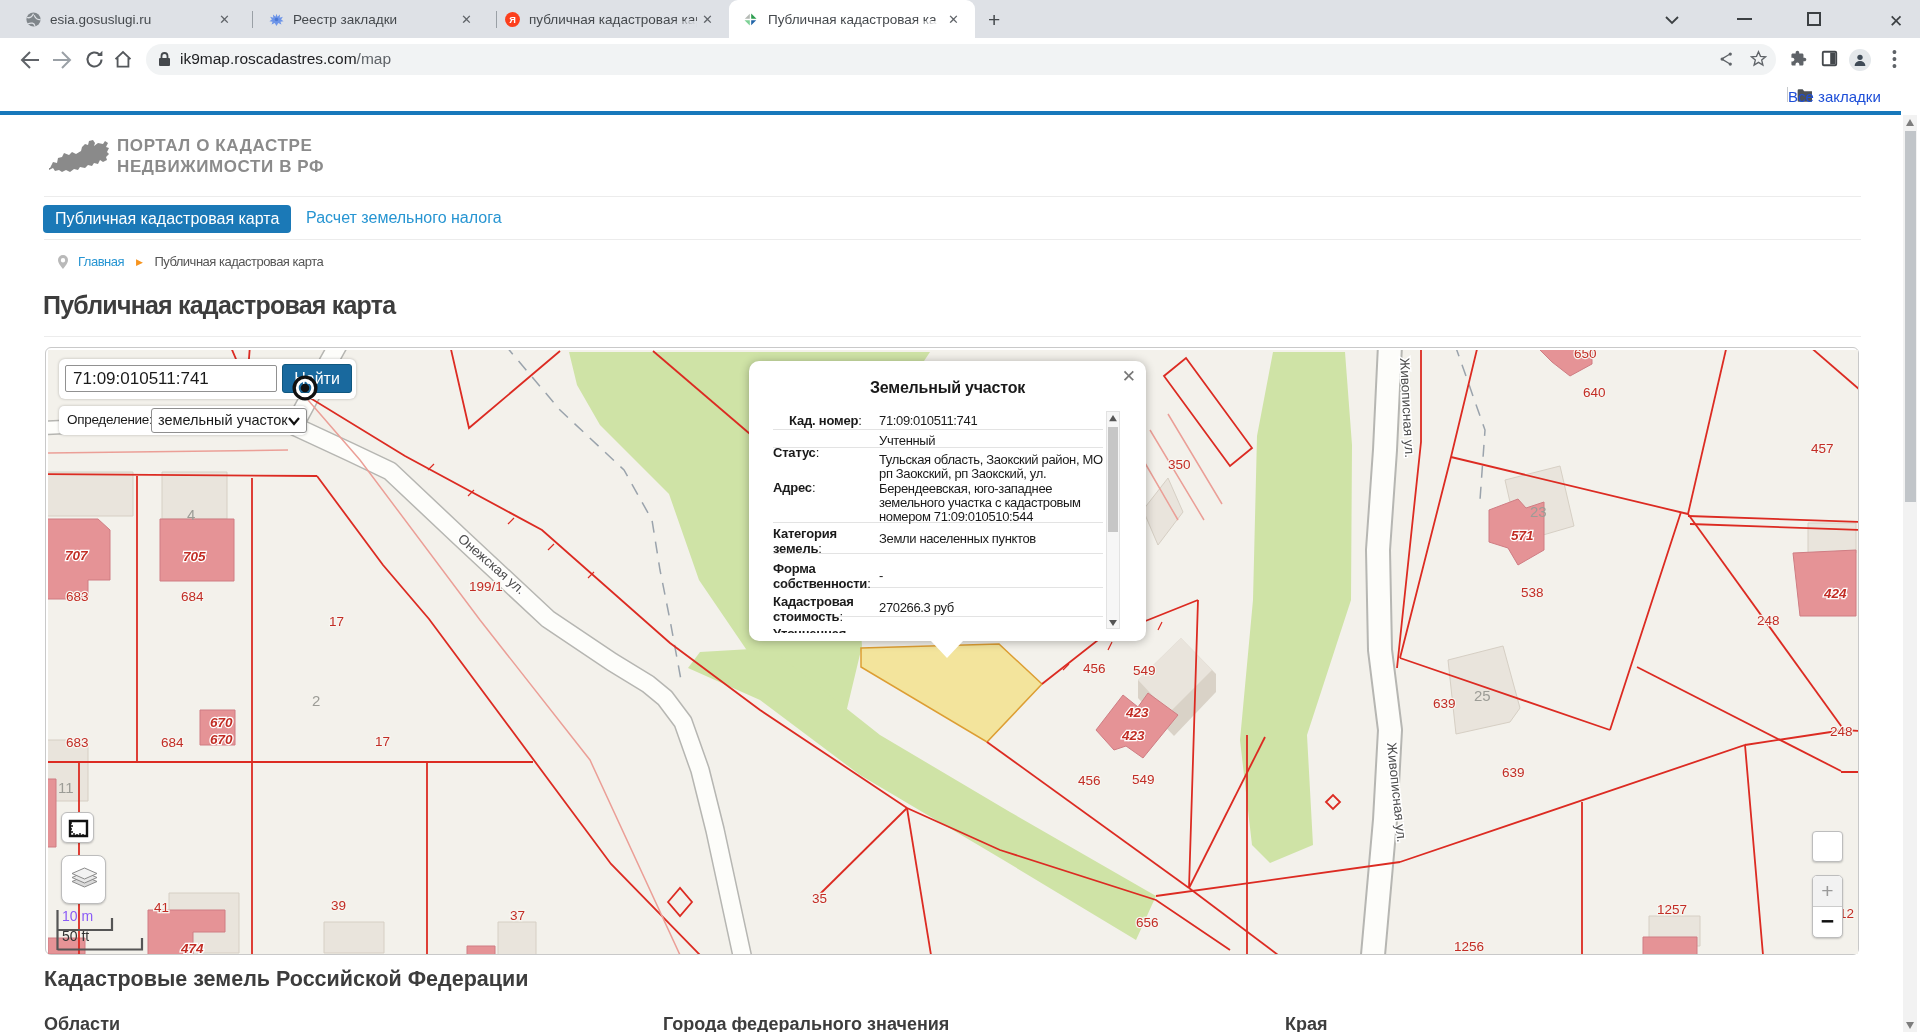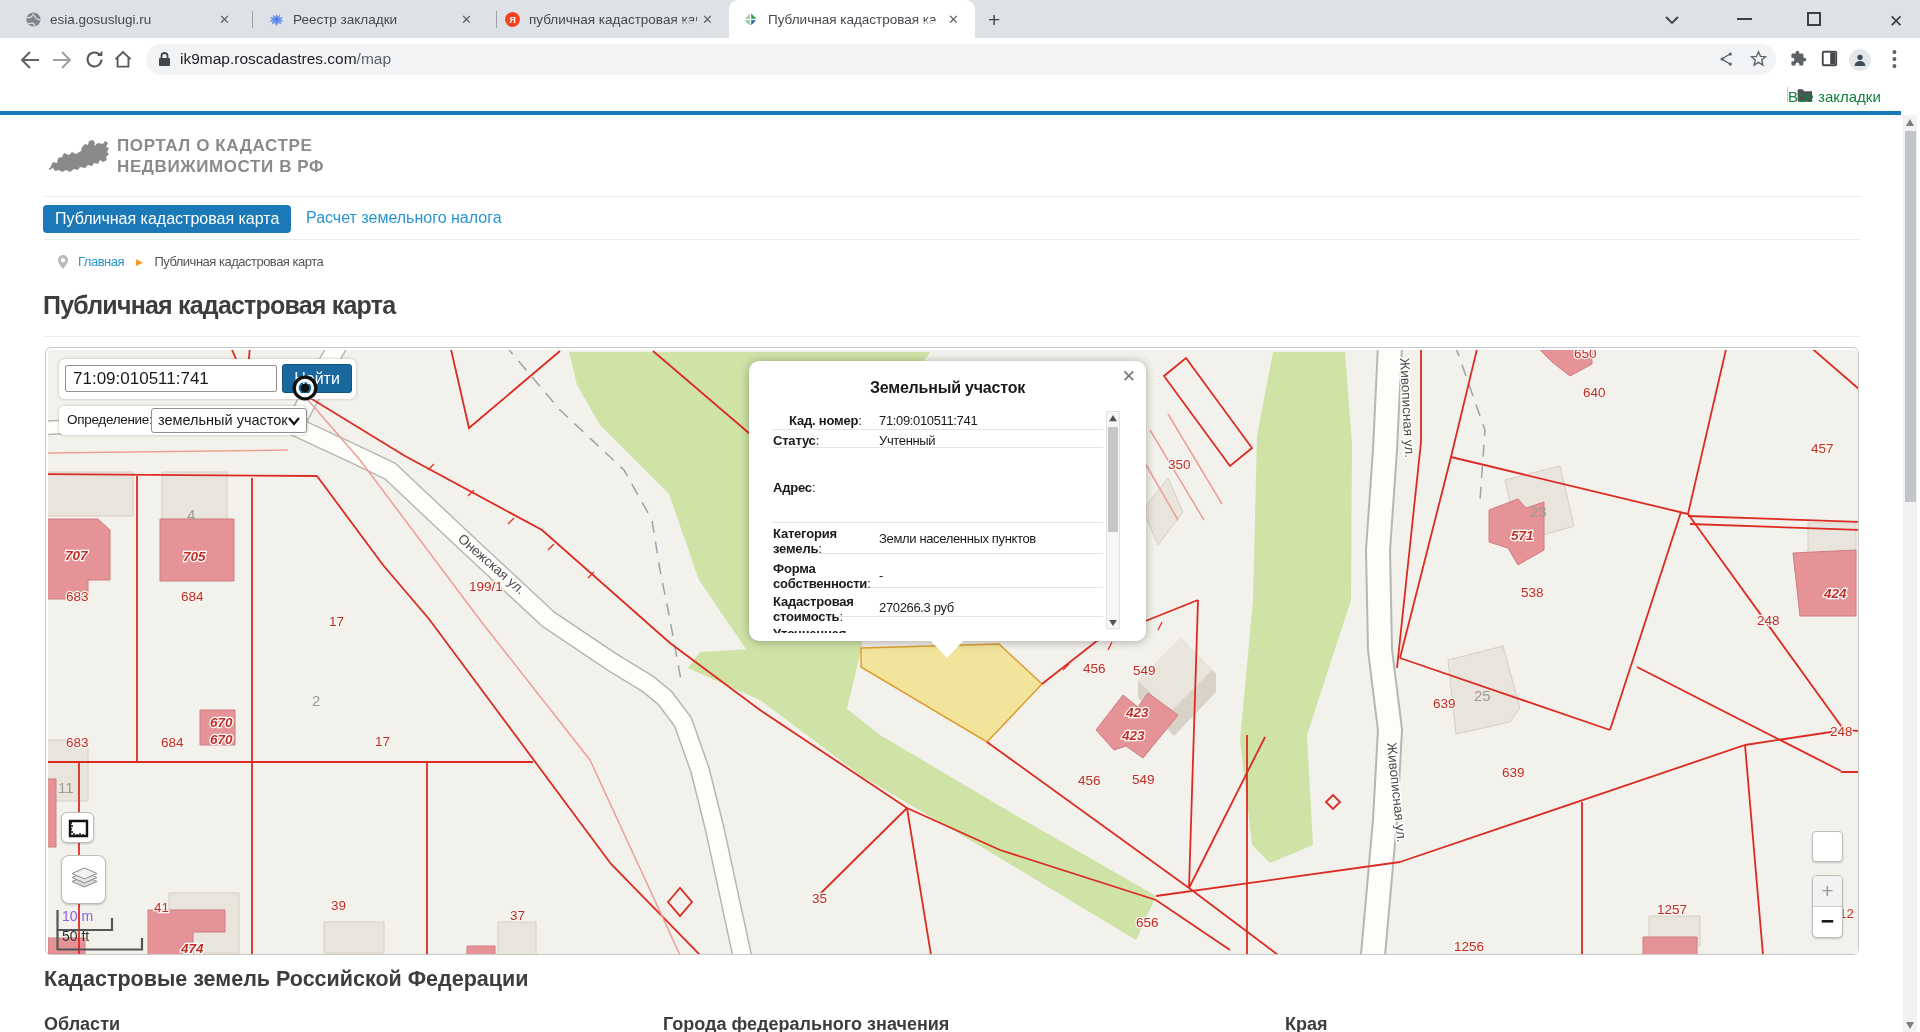--- a/index.html
+++ b/index.html
@@ -145,21 +145,21 @@
 <svg class="abs" style="left:1852px; top:52px;" width="16" height="16" viewBox="0 0 24 24">
     <circle cx="12" cy="8" r="4" fill="#3f4b57"></circle>
     <path d="M4 21 c0 -5 4 -7.5 8 -7.5 s8 2.5 8 7.5 z" fill="#3f4b57"></path>
   </svg>
 <div class="abs" style="left:1892px; top:49px; color:#5f6368; font-size:14px; line-height:7px;">•<br>•<br>•</div>
 <div id="bookmarks"></div>
 <div class="abs" style="left:1787px; top:87px; width:1px; height:15px; background:#c7cacd;"></div>
 <svg class="abs" style="left:1797px; top:89px;" width="15" height="13" viewBox="0 0 24 20">
     <path d="M1 2 a2 2 0 0 1 2-2 h6 l2.5 3 H23 a1.5 1.5 0 0 1 1.5 1.5 V18 a2 2 0 0 1-2 2 H3 a2 2 0 0 1-2-2 Z" fill="#4d5156"></path>
   </svg>
-<div class="abs" style="left:1788px; top:88px; font-size:15px; color:#15803d;">Все закладки</div>
+<div class="abs" style="left:1788px; top:88px; font-size:15px; color:#1d4ed8;">Все закладки</div>
 <div id="bluebar"></div>
 <div id="page"></div>
 
 <svg class="abs" style="left:49px; top:138px;" width="62" height="46" viewBox="0 0 62 46">
     <path d="M1 30 l3 -6 4 1 1 -5 4 -1 2 -4 5 2 3 -3 4 2 5 -3 1 -4 3 -3 3 1 1 -4 4 -1 2 3 -1 3 4 -3 5 1 2 -3 3 2 -2 4 3 1 -2 4 2 2 -3 3 1 3 -4 2 -3 -2 -2 4 -4 -1 -2 3 -4 -1 -3 3 -5 -1 -2 3 -4 -1 -4 3 -4 -2 -4 2 -3 -2 -4 1 -2 -3 -4 2 -3 -3 -3 2 -3 -2 z" fill="#8a8a8a"></path>
   </svg>
 <div id="logotext">ПОРТАЛ О КАДАСТРЕ<br>НЕДВИЖИМОСТИ В РФ</div>
 <div class="hr" style="top:196px;"></div>
 <div id="navbtn">Публичная кадастровая карта</div>
 <div id="navlink">Расчет земельного налога</div>
@@ -349,23 +349,24 @@
 <div id="ptitle">Земельный участок</div>
 <div style="position:absolute; left:0; top:42px; width:380px; height:230px; overflow:hidden;">
 <div class="psep" style="top:26px;"></div>
 <div class="psep" style="top:43.5px;"></div>
 <div class="psep" style="top:119px;"></div>
 <div class="psep" style="top:150px;"></div>
 <div class="psep" style="top:184px;"></div>
 <div class="psep" style="top:212.5px;"></div>
 <div class="plb" style="top:11px;padding-left:16px;">Кад. номер<span>:</span></div>
         <div class="pvl" style="top:11px;">71:09:010511:741</div>
-<div class="plb" style="top:31px;">Статус<span>:</span></div>
+<div class="plb" style="top:43px;">Статус<span>:</span></div>
         <div class="pvl" style="top:31px;">Учтенный</div>
 <div class="plb" style="top:78px;">Адрес<span>:</span></div>
+        <div class="pvl" style="top:50px;">Тульская область, Заокский район, МО<br>рп Заокский, рп Заокский, ул.<br>Берендеевская, юго-западнее<br>земельного участка с кадастровым<br>номером 71:09:010510:544</div>
 <div class="plb" style="top:124px;">Категория земель<span>:</span></div>
         <div class="pvl" style="top:129px;">Земли населенных пунктов</div>
 <div class="plb" style="top:159px;">Форма собственности<span>:</span></div>
         <div class="pvl" style="top:166px;">-</div>
 <div class="plb" style="top:192px;">Кадастровая стоимость<span>:</span></div>
         <div class="pvl" style="top:198px;">270266.3 руб</div>
 <div class="plb" style="top:224px;">Уточненная</div>
 </div>
 
 <div class="abs" style="left:357px; top:50px; width:14px; height:218px; background:#f6f6f6; border:1px solid #e2e2e2;"></div>

